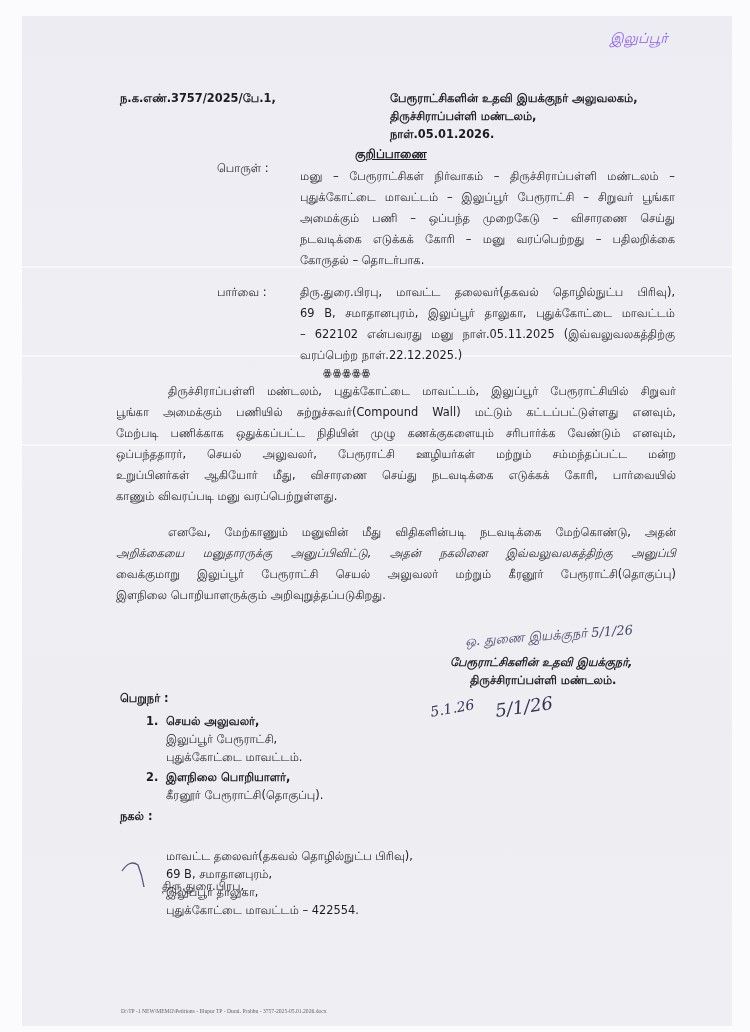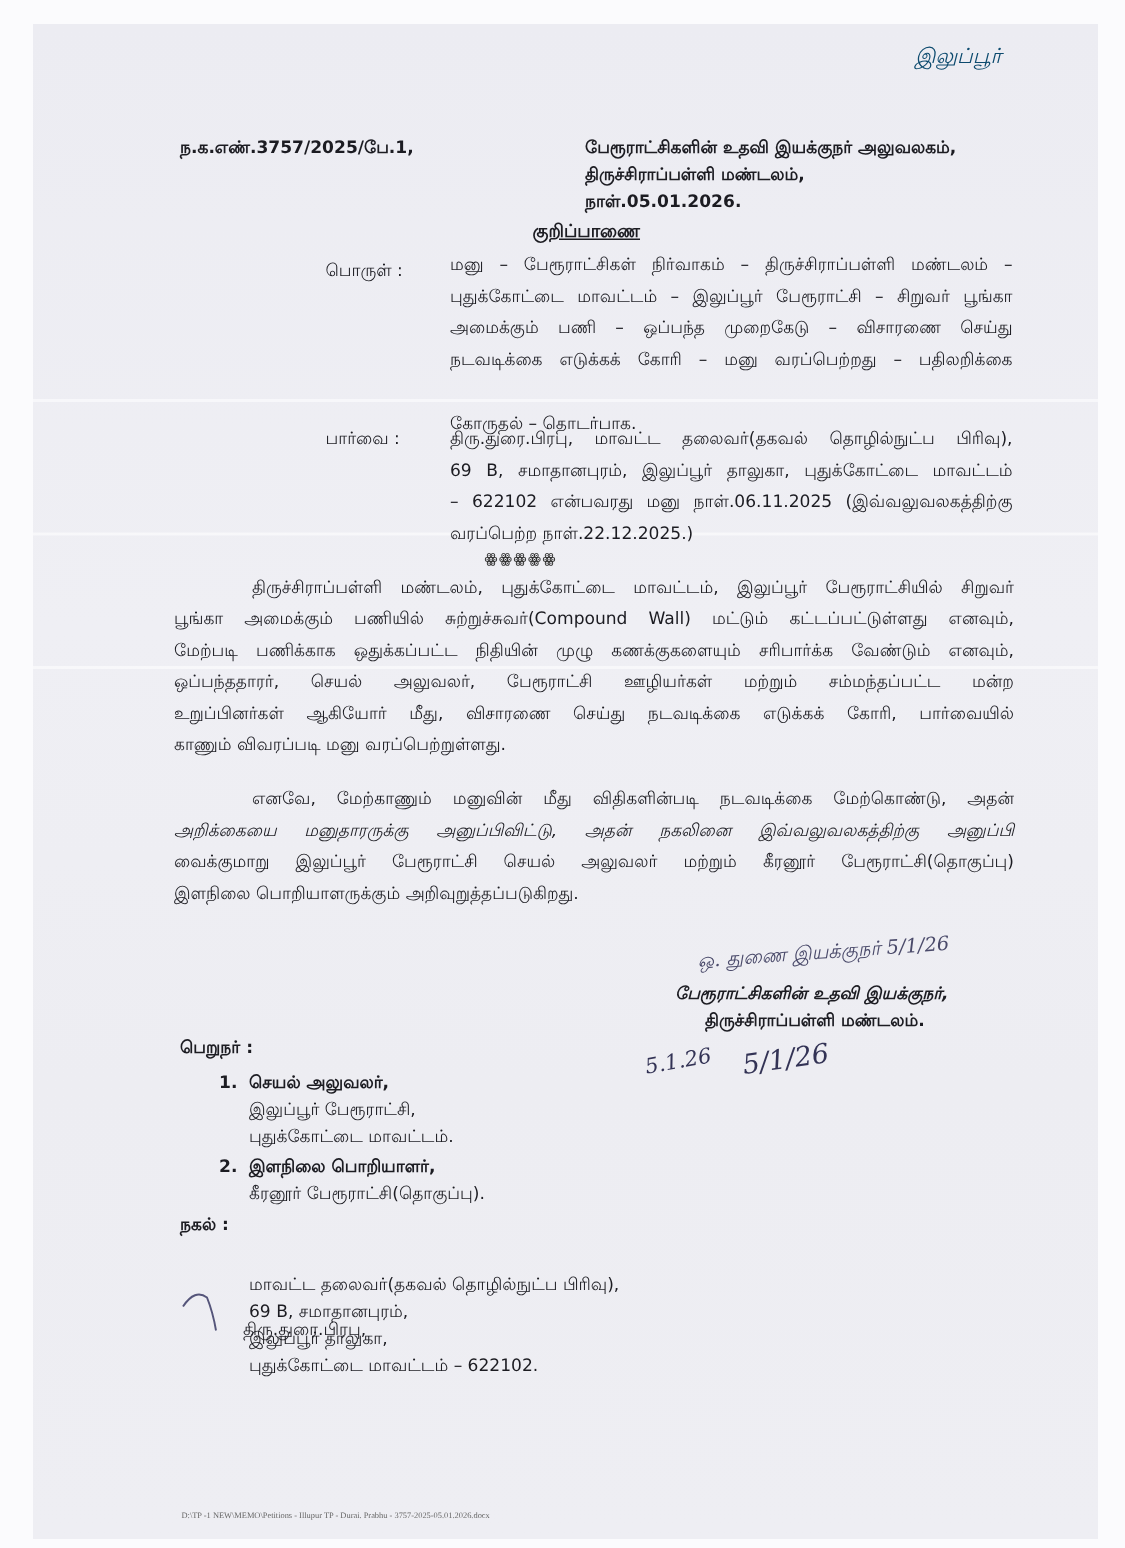--- a/index.html
+++ b/index.html
@@ -23,39 +23,39 @@
   .ornament { position:absolute; left:323px; top:351px; font-size:9px; letter-spacing:1px; font-weight:bold; color:#333; }
 </style>
 </head>
 <body>
 
 <div class="paper"></div>
 <div class="fold" style="top:266px"></div>
 <div class="fold" style="top:355px"></div>
 <div class="fold" style="top:444px"></div>
 
-<div class="hand" style="left:610px;top:30px;font-size:14px;color:#0c4a6e;">இலுப்பூர்</div>
+<div class="hand" style="left:610px;top:30px;font-size:14px;color:#8b5cf6;">இலுப்பூர்</div>
 
 <div class="t b" style="left:120px;top:88px;">ந.க.எண்.3757/2025/பே.1,</div>
 <div class="t b" style="left:390px;top:88px;">பேரூராட்சிகளின் உதவி இயக்குநர் அலுவலகம்,</div>
 <div class="t b" style="left:390px;top:106px;">திருச்சிராப்பள்ளி மண்டலம்,</div>
 <div class="t b" style="left:390px;top:124px;">நாள்.05.01.2026.</div>
 <div class="t title" style="left:355px;top:144px;">குறிப்பாணை</div>
 
-<div class="t" style="left:217px;top:170px;">பொருள் :</div>
+<div class="t" style="left:217px;top:158px;">பொருள் :</div>
 <div class="t just" style="left:300px;top:166px;width:375px;">மனு – பேரூராட்சிகள் நிர்வாகம் – திருச்சிராப்பள்ளி மண்டலம் –</div>
 <div class="t just" style="left:300px;top:187px;width:375px;">புதுக்கோட்டை மாவட்டம் – இலுப்பூர் பேரூராட்சி – சிறுவர் பூங்கா</div>
 <div class="t just" style="left:300px;top:208px;width:375px;">அமைக்கும் பணி – ஒப்பந்த முறைகேடு – விசாரணை செய்து</div>
 <div class="t just" style="left:300px;top:229px;width:375px;">நடவடிக்கை எடுக்கக் கோரி – மனு வரப்பெற்றது – பதிலறிக்கை</div>
-<div class="t" style="left:300px;top:250px;margin-top:22px;">கோருதல் – தொடர்பாக.</div>
+<div class="t" style="left:300px;top:250px;">கோருதல் – தொடர்பாக.</div>
 
 <div class="t" style="left:217px;top:282px;">பார்வை :</div>
 <div class="t just" style="left:300px;top:282px;width:375px;">திரு.துரை.பிரபு, மாவட்ட தலைவர்(தகவல் தொழில்நுட்ப பிரிவு),</div>
 <div class="t just" style="left:300px;top:303px;width:375px;">69 B, சமாதானபுரம், இலுப்பூர் தாலுகா, புதுக்கோட்டை மாவட்டம்</div>
-<div class="t just" style="left:300px;top:324px;width:375px;">– 622102 என்பவரது மனு நாள்.06.11.2025 (இவ்வலுவலகத்திற்கு</div>
+<div class="t just" style="left:300px;top:324px;width:375px;">– 622102 என்பவரது மனு நாள்.05.11.2025 (இவ்வலுவலகத்திற்கு</div>
 <div class="t" style="left:300px;top:345px;">வரப்பெற்ற நாள்.22.12.2025.)</div>
 
 <div class="ornament" style="top:368px;">ꙮꙮꙮꙮꙮ</div>
 
 <div class="t just" style="left:168px;top:381px;width:508px;">திருச்சிராப்பள்ளி மண்டலம், புதுக்கோட்டை மாவட்டம், இலுப்பூர் பேரூராட்சியில் சிறுவர்</div>
 <div class="t just" style="left:116px;top:402px;width:560px;">பூங்கா அமைக்கும் பணியில் சுற்றுச்சுவர்(Compound Wall) மட்டும் கட்டப்பட்டுள்ளது எனவும்,</div>
 <div class="t just" style="left:116px;top:423px;width:560px;">மேற்படி பணிக்காக ஒதுக்கப்பட்ட நிதியின் முழு கணக்குகளையும் சரிபார்க்க வேண்டும் எனவும்,</div>
 <div class="t just" style="left:116px;top:444px;width:560px;">ஒப்பந்ததாரர், செயல் அலுவலர், பேரூராட்சி ஊழியர்கள் மற்றும் சம்மந்தப்பட்ட மன்ற</div>
 <div class="t just" style="left:116px;top:465px;width:560px;">உறுப்பினர்கள் ஆகியோர் மீது, விசாரணை செய்து நடவடிக்கை எடுக்கக் கோரி, பார்வையில்</div>
 <div class="t" style="left:116px;top:486px;">காணும் விவரப்படி மனு வரப்பெற்றுள்ளது.</div>
@@ -78,19 +78,19 @@
 <div class="t" style="left:166px;top:747px;">புதுக்கோட்டை மாவட்டம்.</div>
 <div class="t b" style="left:146px;top:767px;">2.</div>
 <div class="t b" style="left:166px;top:767px;">இளநிலை பொறியாளர்,</div>
 <div class="t" style="left:166px;top:785px;">கீரனூர் பேரூராட்சி(தொகுப்பு).</div>
 
 <div class="t b" style="left:120px;top:806px;">நகல் :</div>
 <div class="t" style="left:162px;top:828px;margin-top:48px;">திரு.துரை.பிரபு,</div>
 <div class="t" style="left:166px;top:846px;">மாவட்ட தலைவர்(தகவல் தொழில்நுட்ப பிரிவு),</div>
 <div class="t" style="left:166px;top:864px;">69 B, சமாதானபுரம்,</div>
 <div class="t" style="left:166px;top:882px;">இலுப்பூர் தாலுகா,</div>
-<div class="t" style="left:166px;top:900px;">புதுக்கோட்டை மாவட்டம் – 622102.</div>
+<div class="t" style="left:166px;top:900px;">புதுக்கோட்டை மாவட்டம் – 422554.</div>
 
 <svg style="position:absolute;left:118px;top:855px;" width="30" height="36">
   <path d="M4 16 Q12 4 20 10 Q24 20 26 32" stroke="#55557a" stroke-width="1.3" fill="none"></path>
 </svg>
 
 <div class="footer">D:\TP -1 NEW\MEMO\Petitions - Illupur TP - Durai. Prabhu - 3757-2025-05.01.2026.docx</div>
 
 </body></html>

